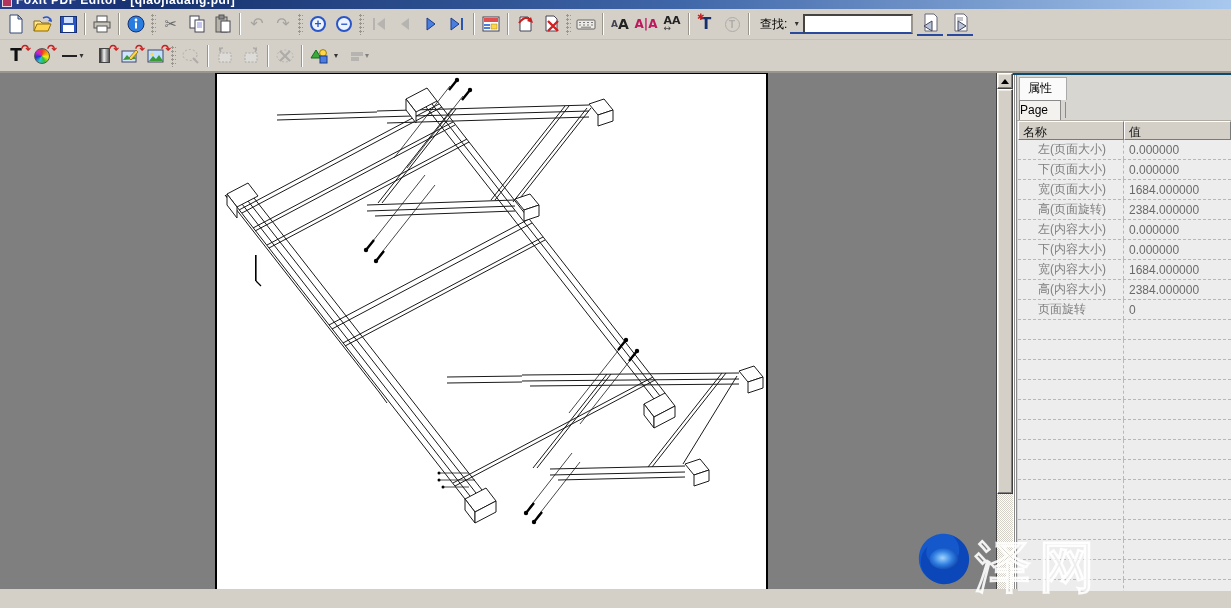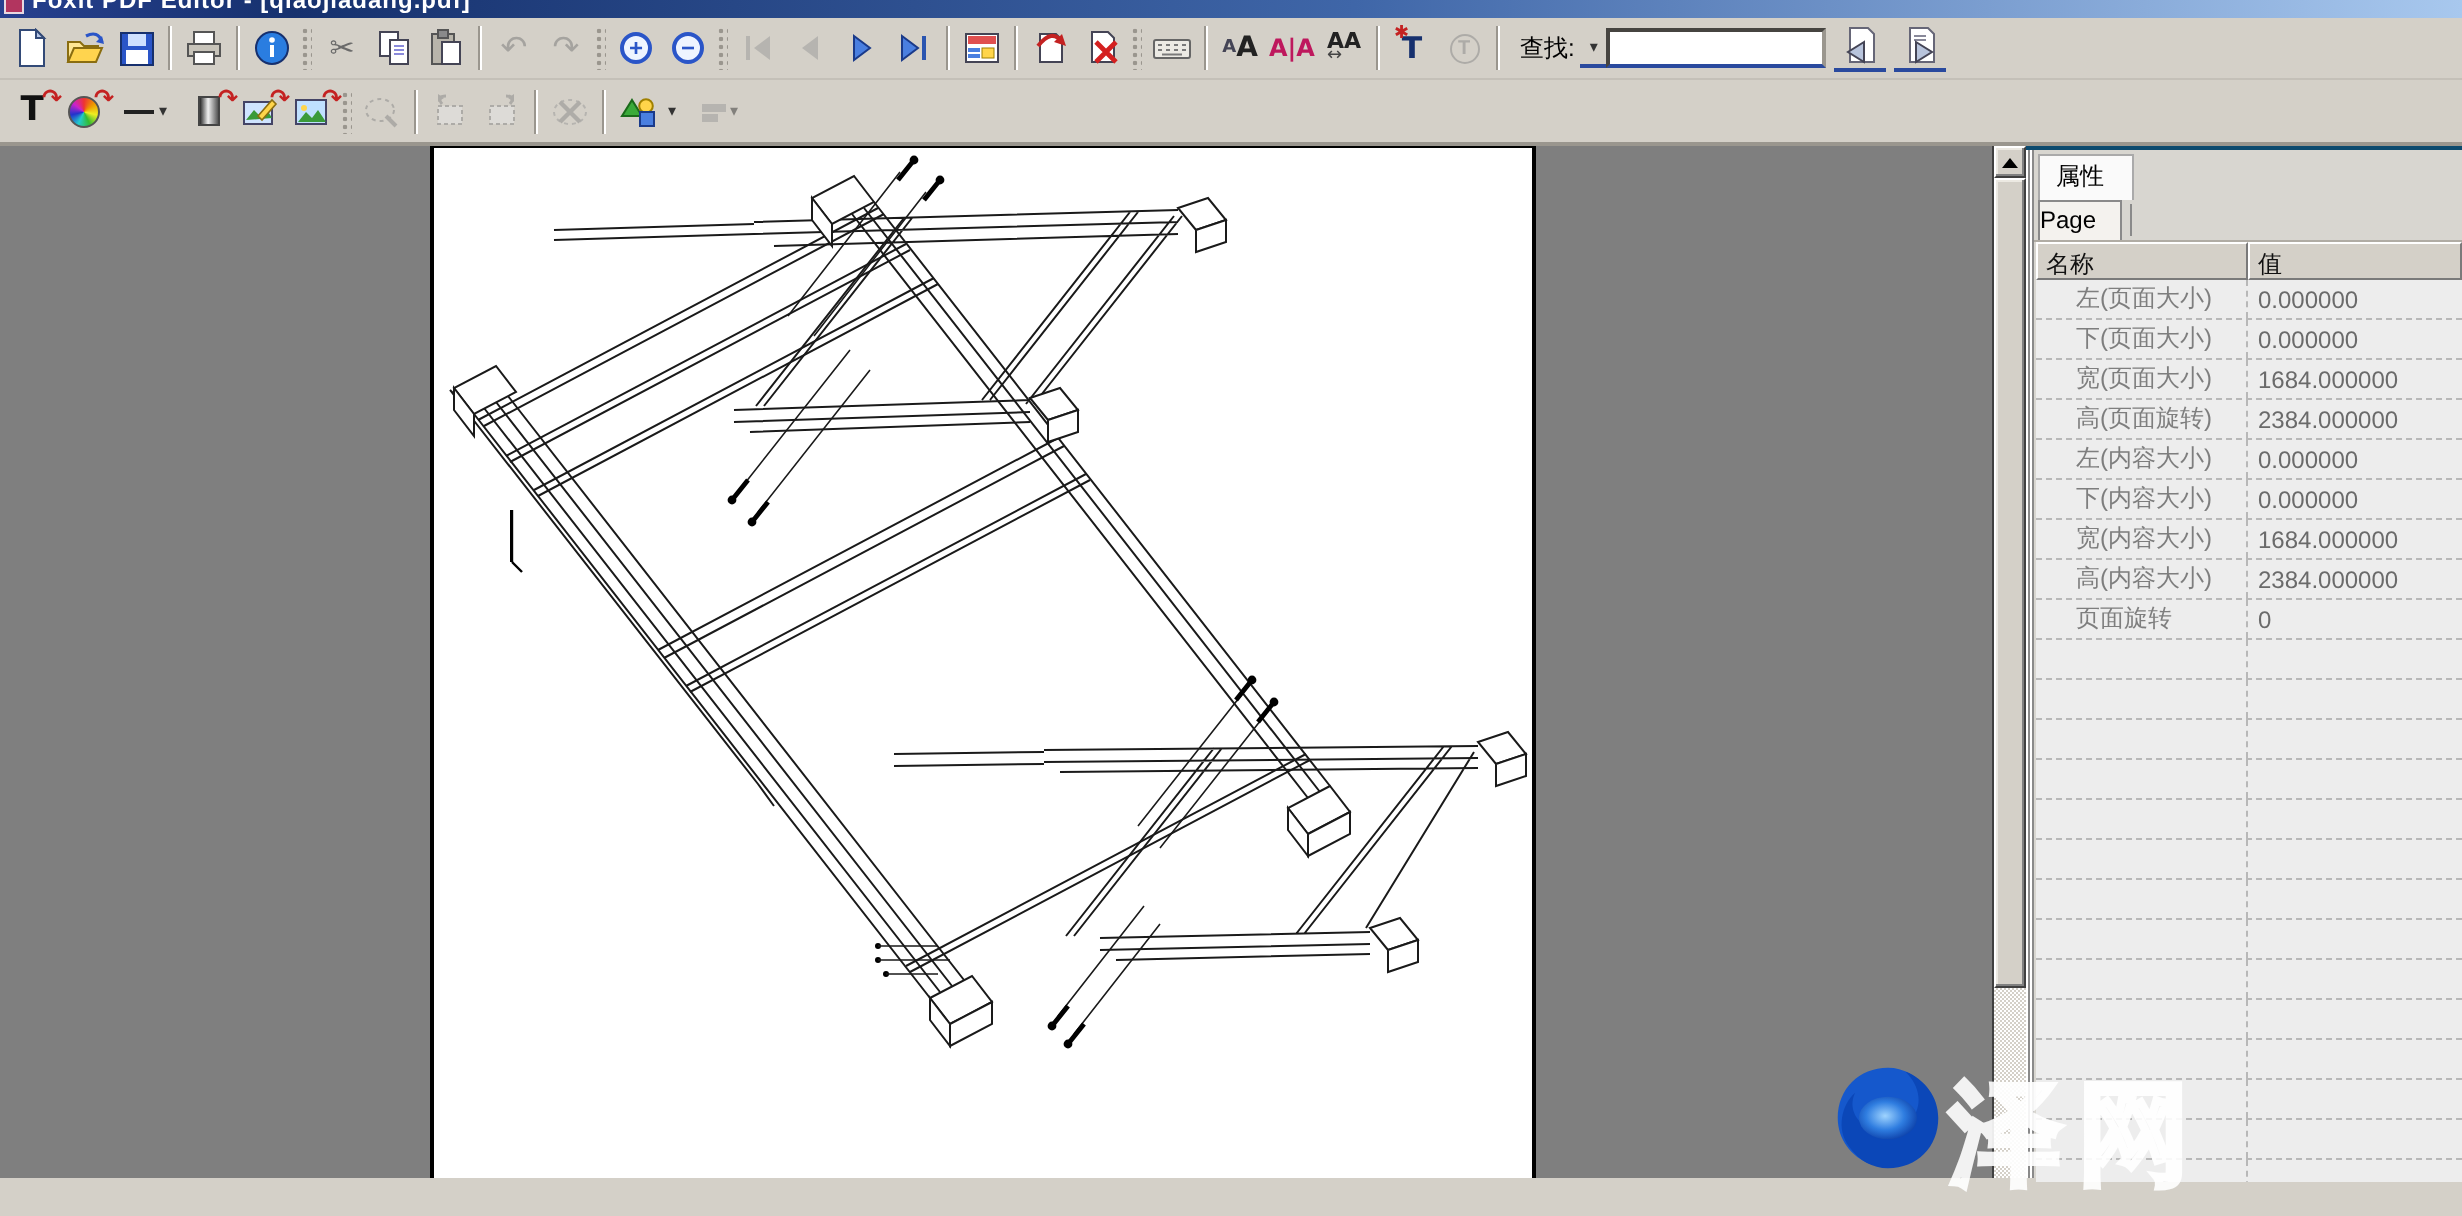--- a/index.html
+++ b/index.html
@@ -64,21 +64,21 @@
   .ph { font-size:12px; color:#111; background:#d4d0c8; border:1px solid; border-color:#fff #7a7a7a #7a7a7a #fff; padding:2px 4px; overflow:hidden; }
   .c1 { width:106px; flex:none; }
   .c2 { flex:1; }
   .prows { margin-left:5px; background:#ededed; height:451px; overflow:hidden; }
   .prow { display:flex; height:20px; border-bottom:1px dashed #b8b8b8; align-items:center; }
   .pn { width:106px; flex:none; padding-left:20px; font-size:12px; color:#7e7e7e; border-right:1px dashed #b8b8b8; height:100%; display:flex; align-items:center; }
   .pv { flex:1; padding-left:5px; font-size:12px; color:#6a6a6a; }
 
   
   .watermark { position:absolute; left:915px; top:530px; width:230px; height:75px; z-index:50; pointer-events:none; }
-  .wmtext { position:absolute; left:60px; top:0px; font-size:56px; font-weight:bold; letter-spacing:8px;
+  .wmtext { position:absolute; left:60px; top:0px; font-size:56px; font-weight:normal; letter-spacing:8px;
             color:transparent; -webkit-text-stroke:2.5px rgba(255,255,255,.9); white-space:nowrap; font-family:"DejaVu Sans",sans-serif; }
 
   
   .flop { width:17px; height:17px; background:#2a55c8; border:1px solid #16306e; position:relative; }
   .flop:before { content:""; position:absolute; left:3px; top:0; width:9px; height:6px; background:#cfe0ff; }
   .flop:after { content:""; position:absolute; left:2px; top:8px; width:11px; height:7px; background:#fff; }
   .zoomc { width:16px; height:16px; border:2px solid #2a55c8; border-radius:50%; background:#eef4ff; color:#2a55c8; font-weight:bold; font-size:12px; line-height:12px; text-align:center; }
   .colorwheel { width:16px; height:16px; border-radius:50%; border:1px solid #555;
      background:conic-gradient(#e33,#e90,#ee2,#3b3,#2cc,#23c,#c2c,#e33); }
   .cyl { width:11px; height:15px; border:1px solid #444; background:linear-gradient(90deg,#2a2a2a,#f0f0f0 45%,#555); }

